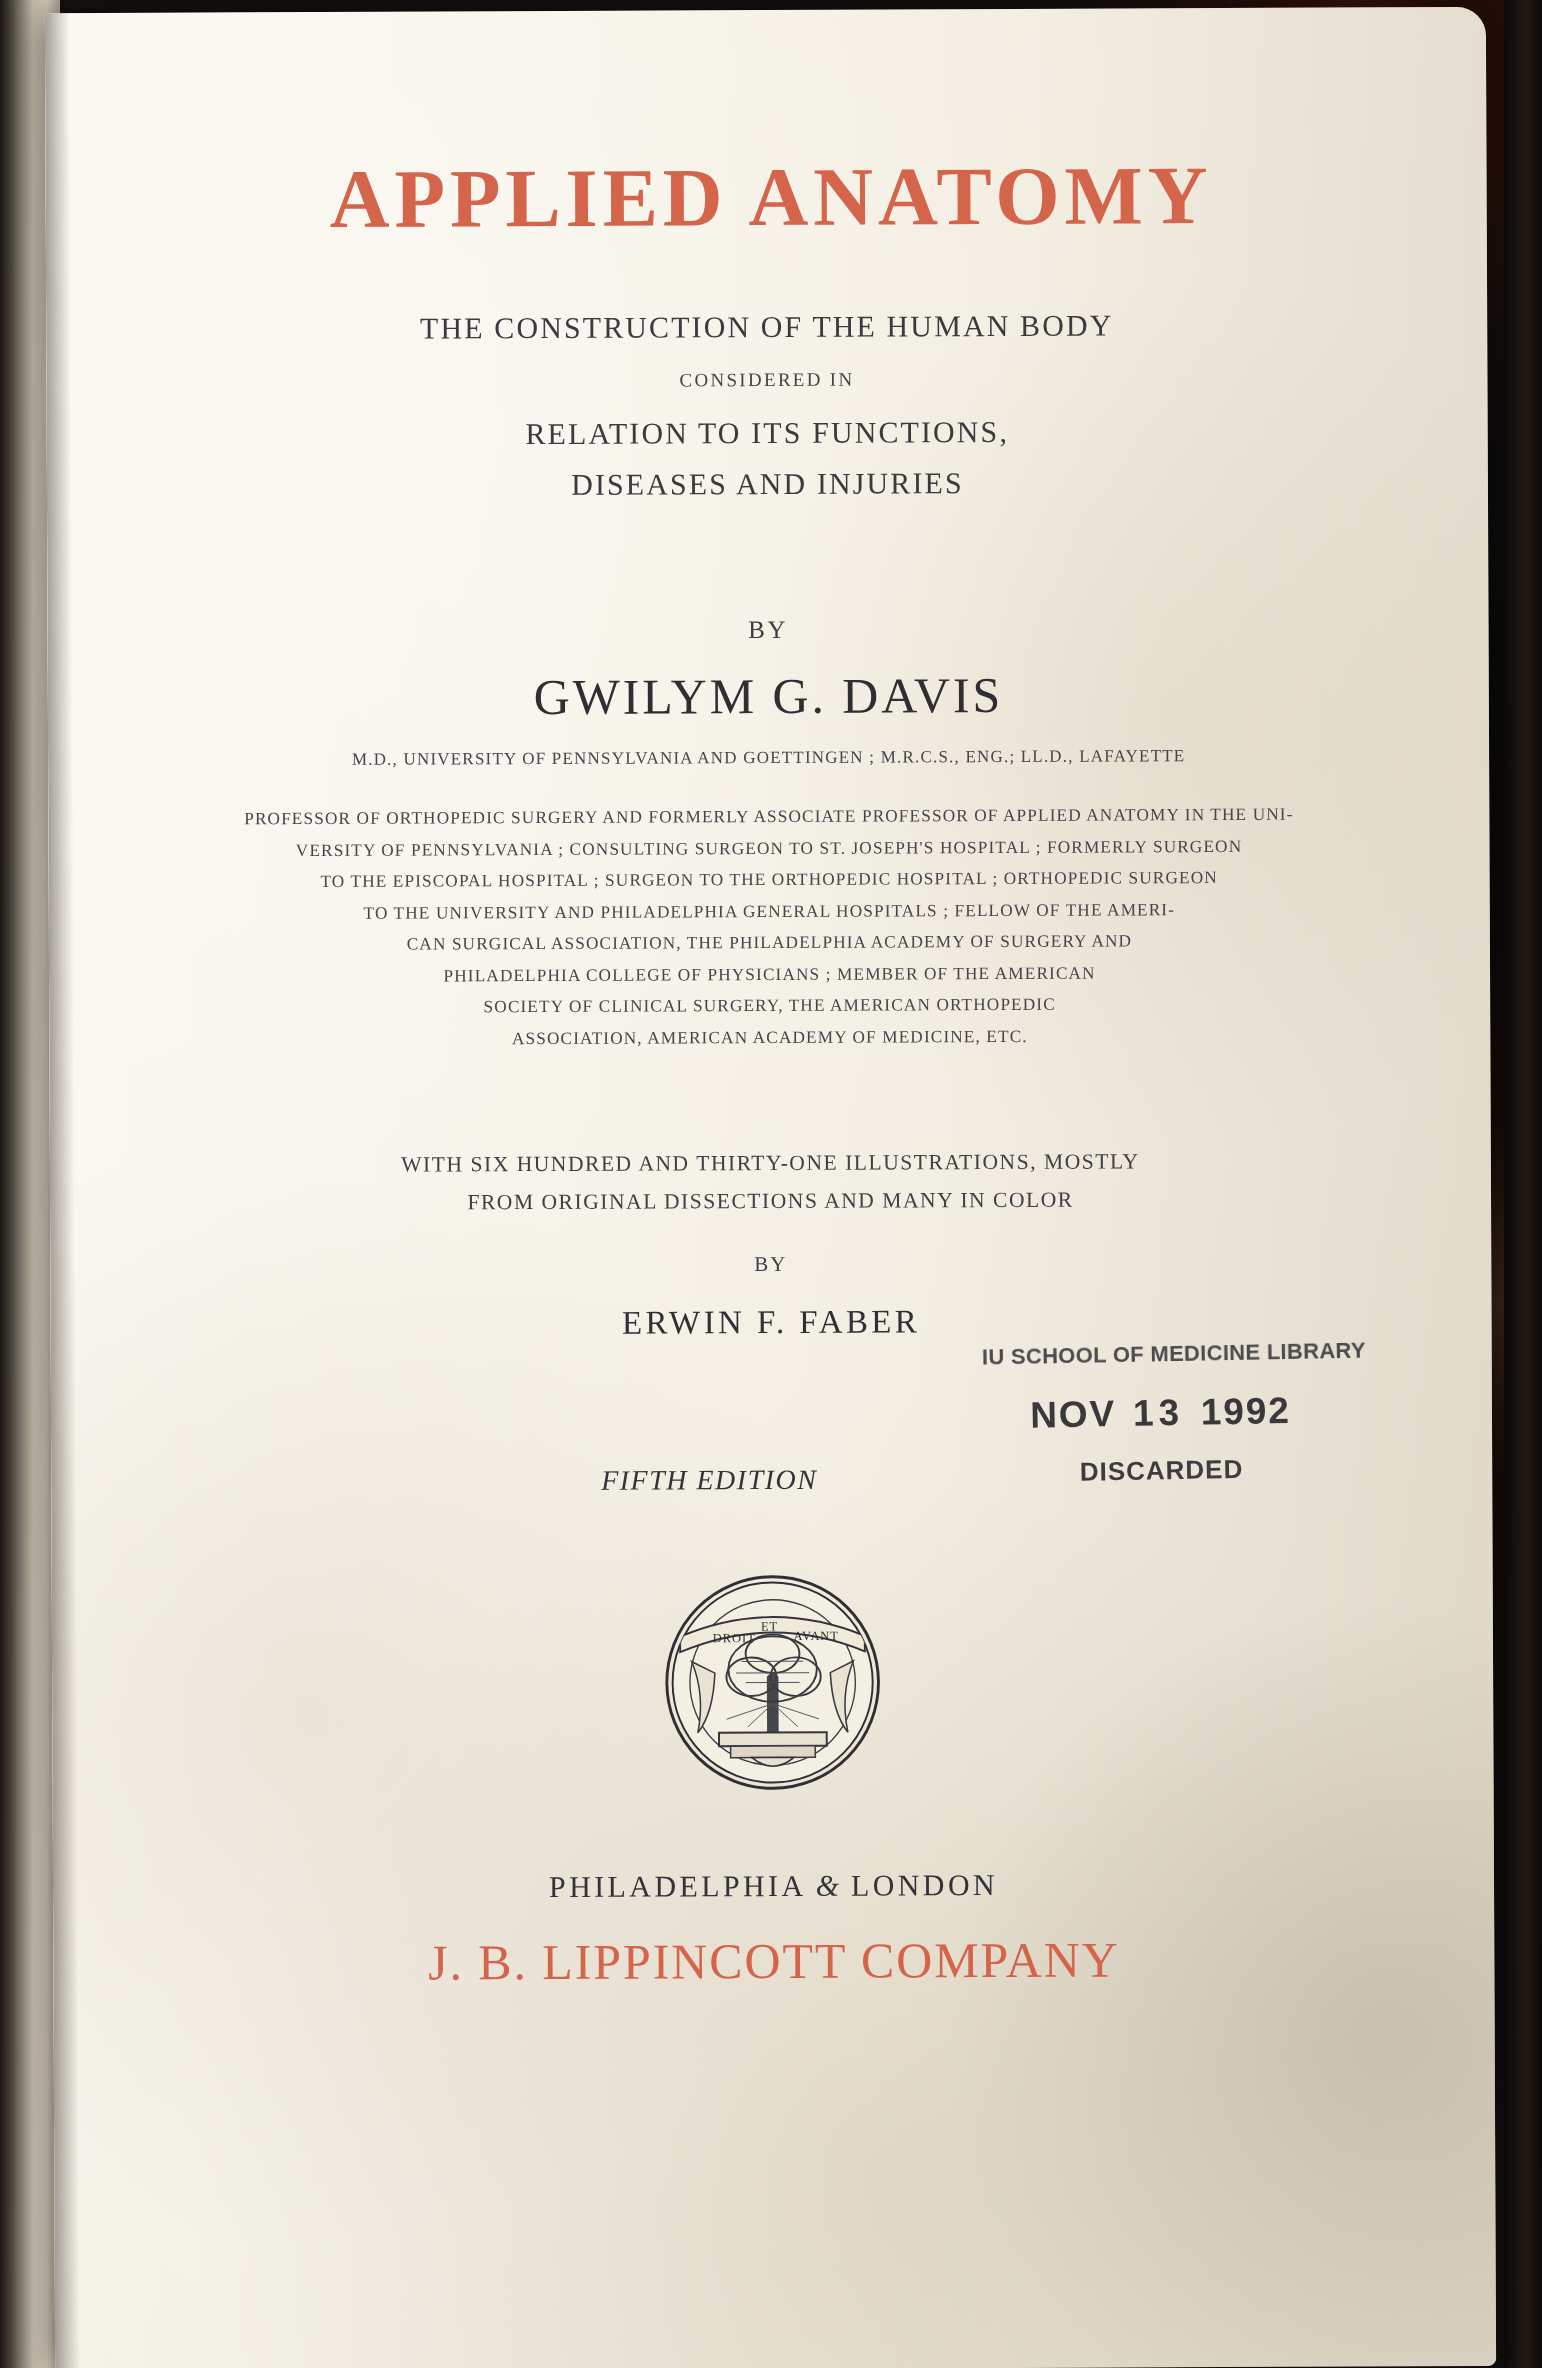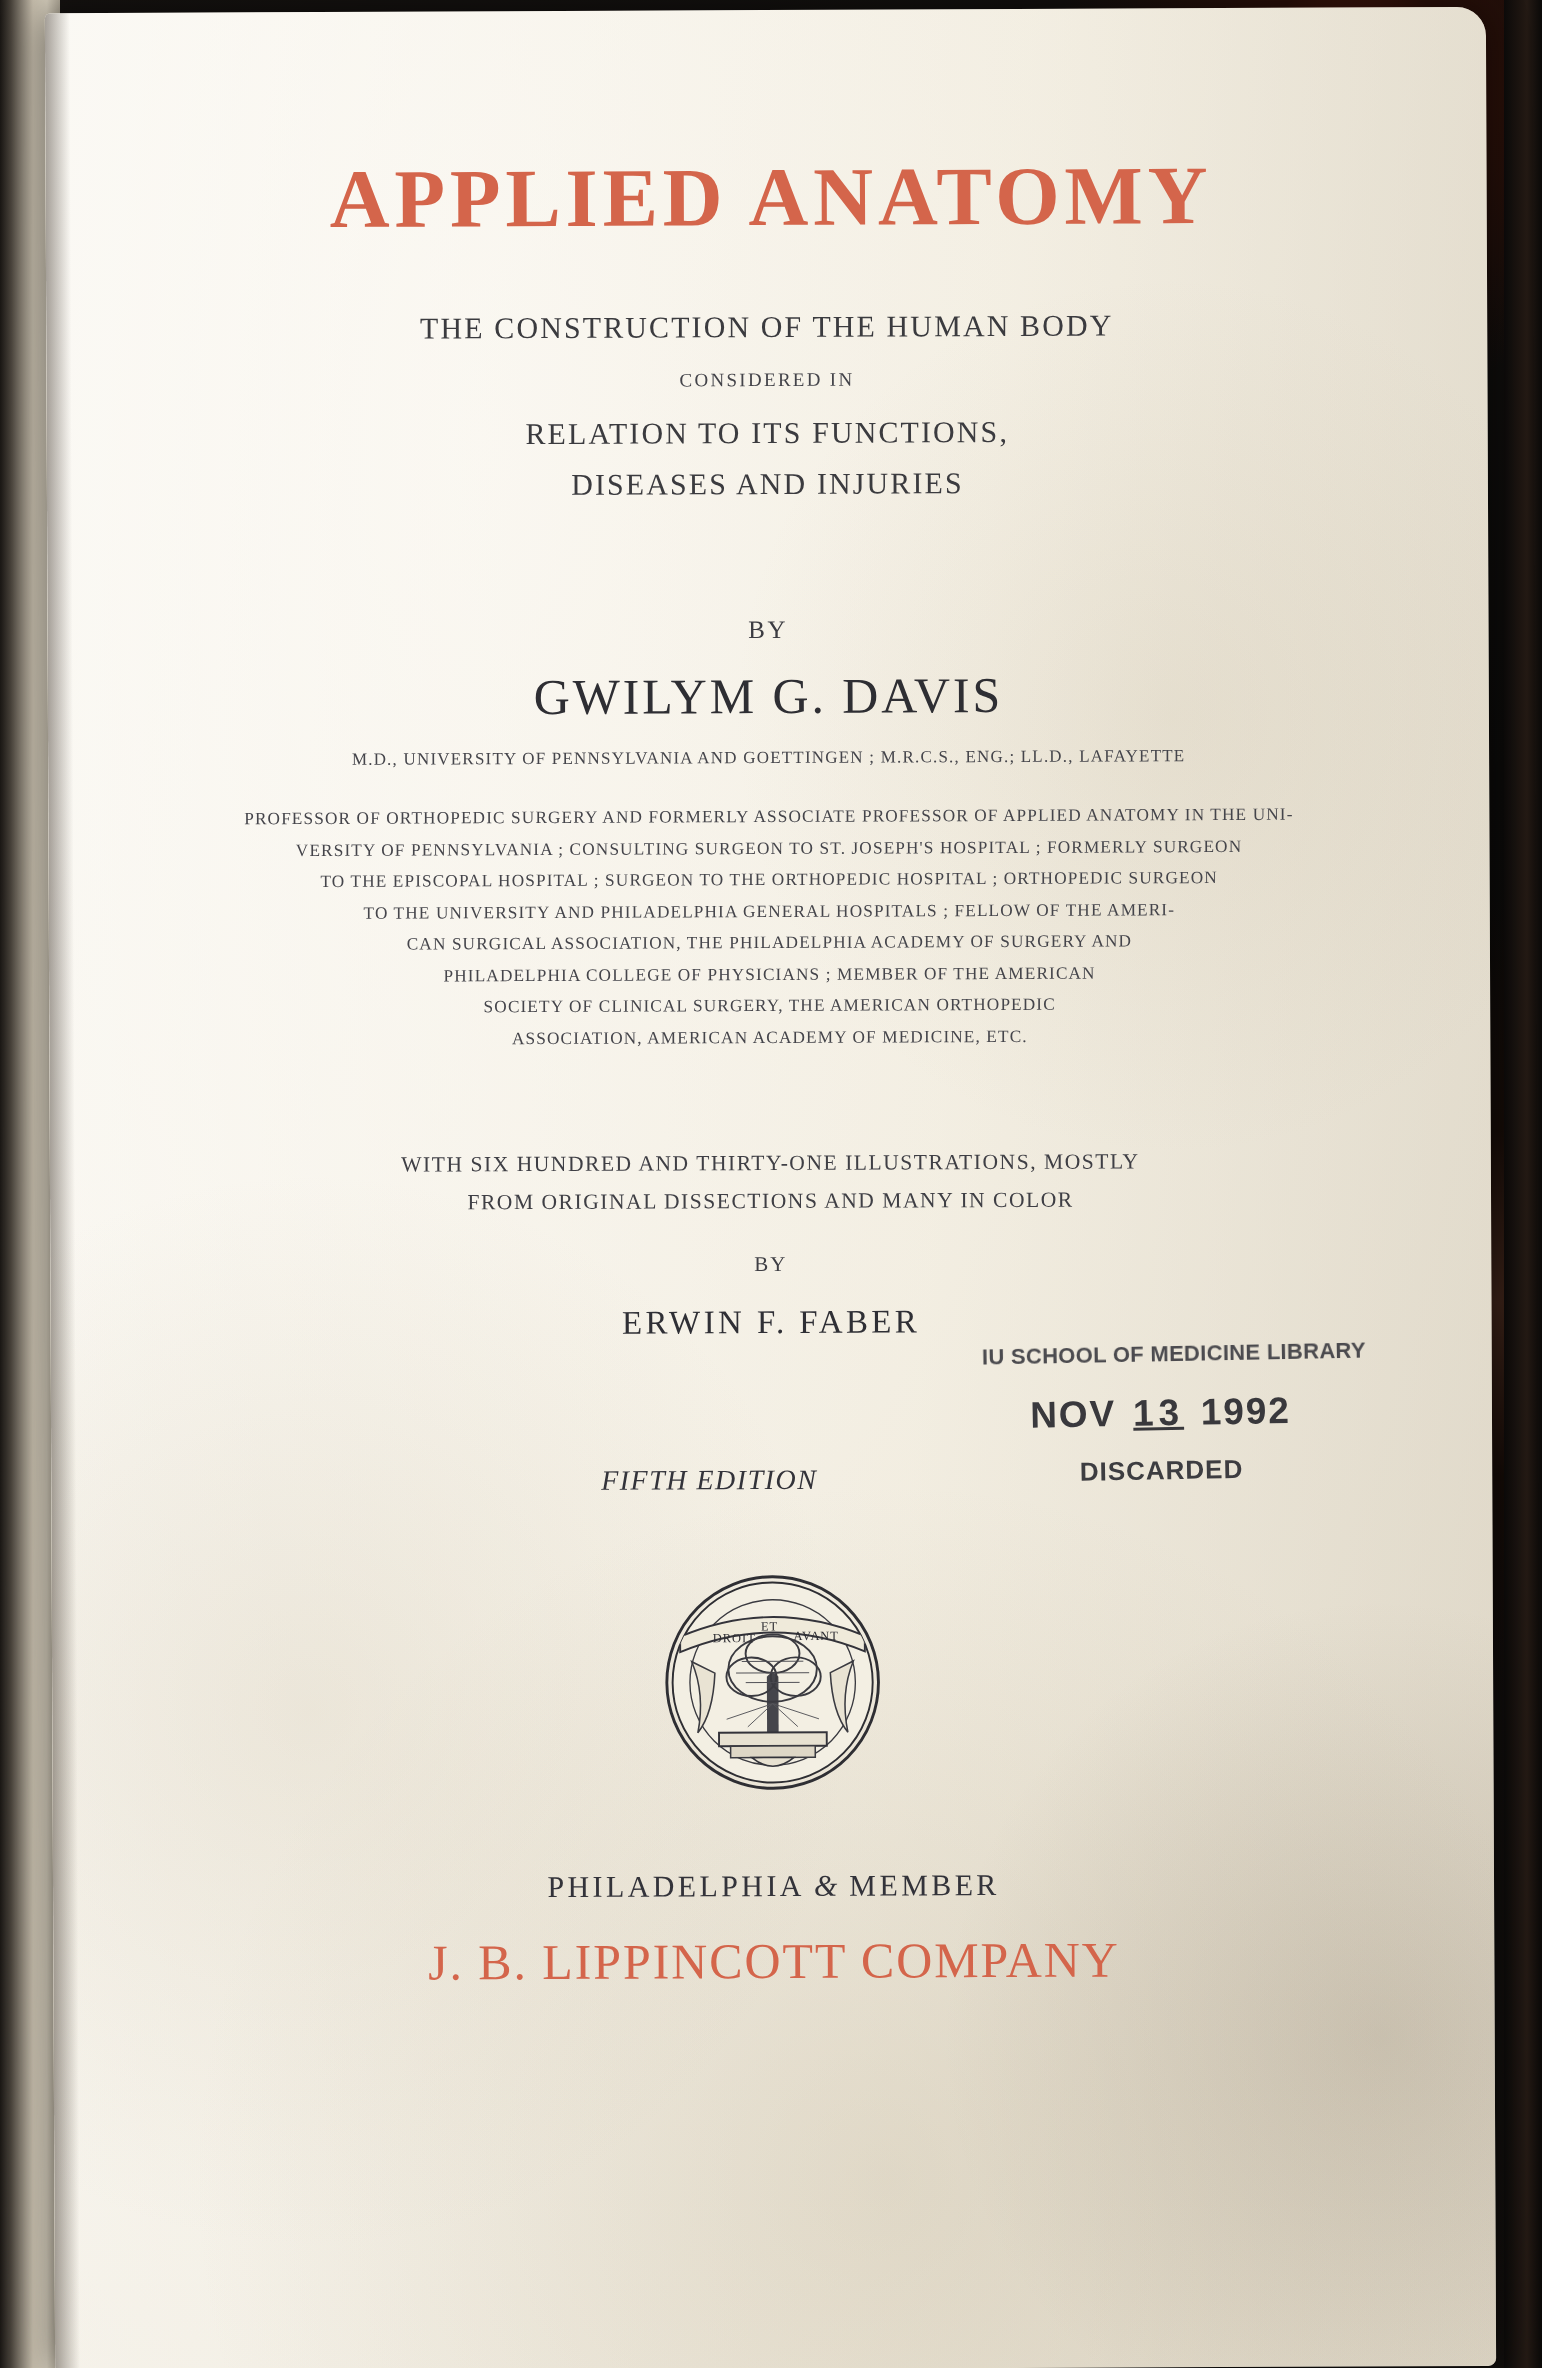--- a/index.html
+++ b/index.html
@@ -199,21 +199,20 @@
     font-size: 37px;
     font-weight: 700;
     letter-spacing: 1.9px;
     margin-top: 25px;
     color: #26262c;
   }
   #stamp .s-date .d {
     display: inline-block;
     margin: 0 4.8px;
     letter-spacing: 4.8px;
-    text-decoration: underline;
   }
   #stamp .s-disc {
     font-size: 26px;
     font-weight: 700;
     letter-spacing: 1px;
     margin-top: 21px;
     color: #2b2b31;
   }
 
   
@@ -329,21 +328,21 @@
             <text x="56" y="76">DROIT</text>
             <text x="106" y="64">ET</text>
             <text x="140" y="74">AVANT</text>
           </g>
         </svg>
       </div>
 
       <div class="pub-city">
         <span>PHILADELPHIA</span>
         <span class="amp">&amp;</span>
-        <span>MEMBER</span>
+        <span>LONDON</span>
       </div>
 
       <div class="publisher">J. B. LIPPINCOTT COMPANY</div>
     </div>
 
     <div id="stamp">
       <div class="s-lib">IU SCHOOL OF MEDICINE LIBRARY</div>
       <div class="s-date">
         <span>NOV</span>
         <span class="d">13</span>

